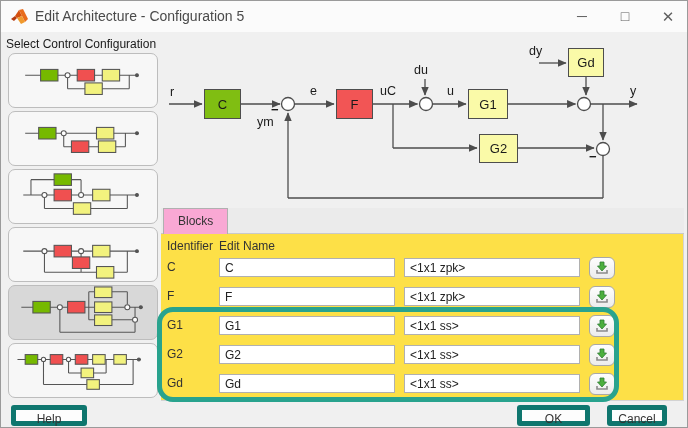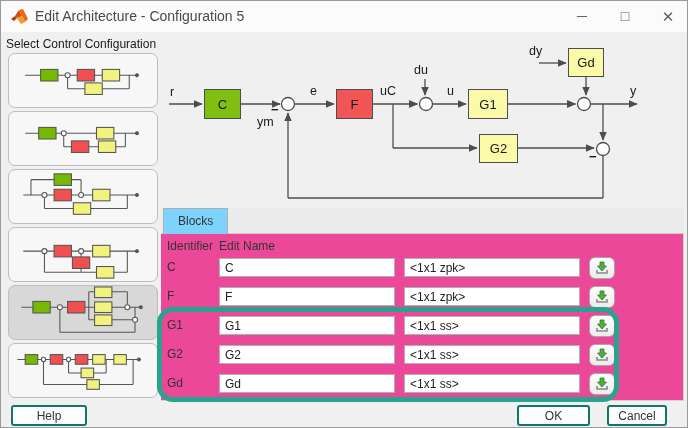--- a/index.html
+++ b/index.html
@@ -30,38 +30,38 @@
   .blk {
     position:absolute; border:1.4px solid #4d4d4d; color:#1a1a1a;
     font-size:13px; display:flex; align-items:center; justify-content:center;
   }
   .sig { position:absolute; font-size:12.5px; color:#1a1a1a; }
   .minus { position:absolute; font-size:13px; font-weight:bold; color:#1a1a1a; }
   
   .tabstrip { position:absolute; left:160px; top:207px; width:523px; height:26px;
     background:#ebebeb; border-bottom:1px solid #c9c9c9; display:flex; }
   .tab { height:26px; line-height:25px; padding:0 14px; font-size:12px; color:#333; cursor:pointer; }
-  .tab.active { background:#7dd3fc; border:1px solid #b0b0b0; border-bottom:none; margin-left:2px; }
+  .tab.active { background:#f9a8d4; border:1px solid #b0b0b0; border-bottom:none; margin-left:2px; }
   .tab.inactive { border-right:1px solid #d6d6d6; }
   .tablepanel { position:absolute; left:160px; top:233px; width:523px; height:167px;
-    background:#ec4899; border-right:1px solid #d3d3d3; border-bottom:1px solid #d3d3d3; }
+    background:#fde047; border-right:1px solid #d3d3d3; border-bottom:1px solid #d3d3d3; }
   .thead { display:grid; grid-template-columns:52px 176px 9px 176px; padding-left:6px; height:24px;
     align-items:center; font-size:12px; color:#333; }
   .trow { display:grid; grid-template-columns:52px 176px 9px 176px 9px 26px; padding-left:6px;
     height:29px; align-items:start; font-size:12px; color:#333; }
   .trow .ident { line-height:19px; }
   .tfield { width:176px; height:19px; border:1px solid #b0b0b0; background:#fff;
     font-size:12px; color:#222; padding:0 5px; font-family:"Liberation Sans", sans-serif; }
   .impbtn { width:26px; height:22px; margin-top:-1px; border:1px solid #a8a8a8; border-radius:6px;
     background:linear-gradient(#fefefe,#ececec); display:flex; align-items:center; justify-content:center; cursor:pointer; }
   
   .highlight { position:absolute; left:156px; top:306px; width:462px; height:95px;
     border:5px solid #29A38E; border-radius:16px; pointer-events:none; }
   
-  .btn { position:absolute; height:21px; border:2px solid #0f766e; border-radius:3px;
+  .btn { position:absolute; height:21px; border:5px solid #0f766e; border-radius:3px;
     background:#fdfdfd; font-size:12px; color:#333; text-align:center; line-height:19px; cursor:pointer; }
   .btn.help { left:10px; top:404px; width:76px; }
   .btn.ok { left:516px; top:404px; width:73px; }
   .btn.cancel { left:606px; top:404px; width:60px; }
 </style>
 </head>
 <body>
 
 <div class="window">
 

